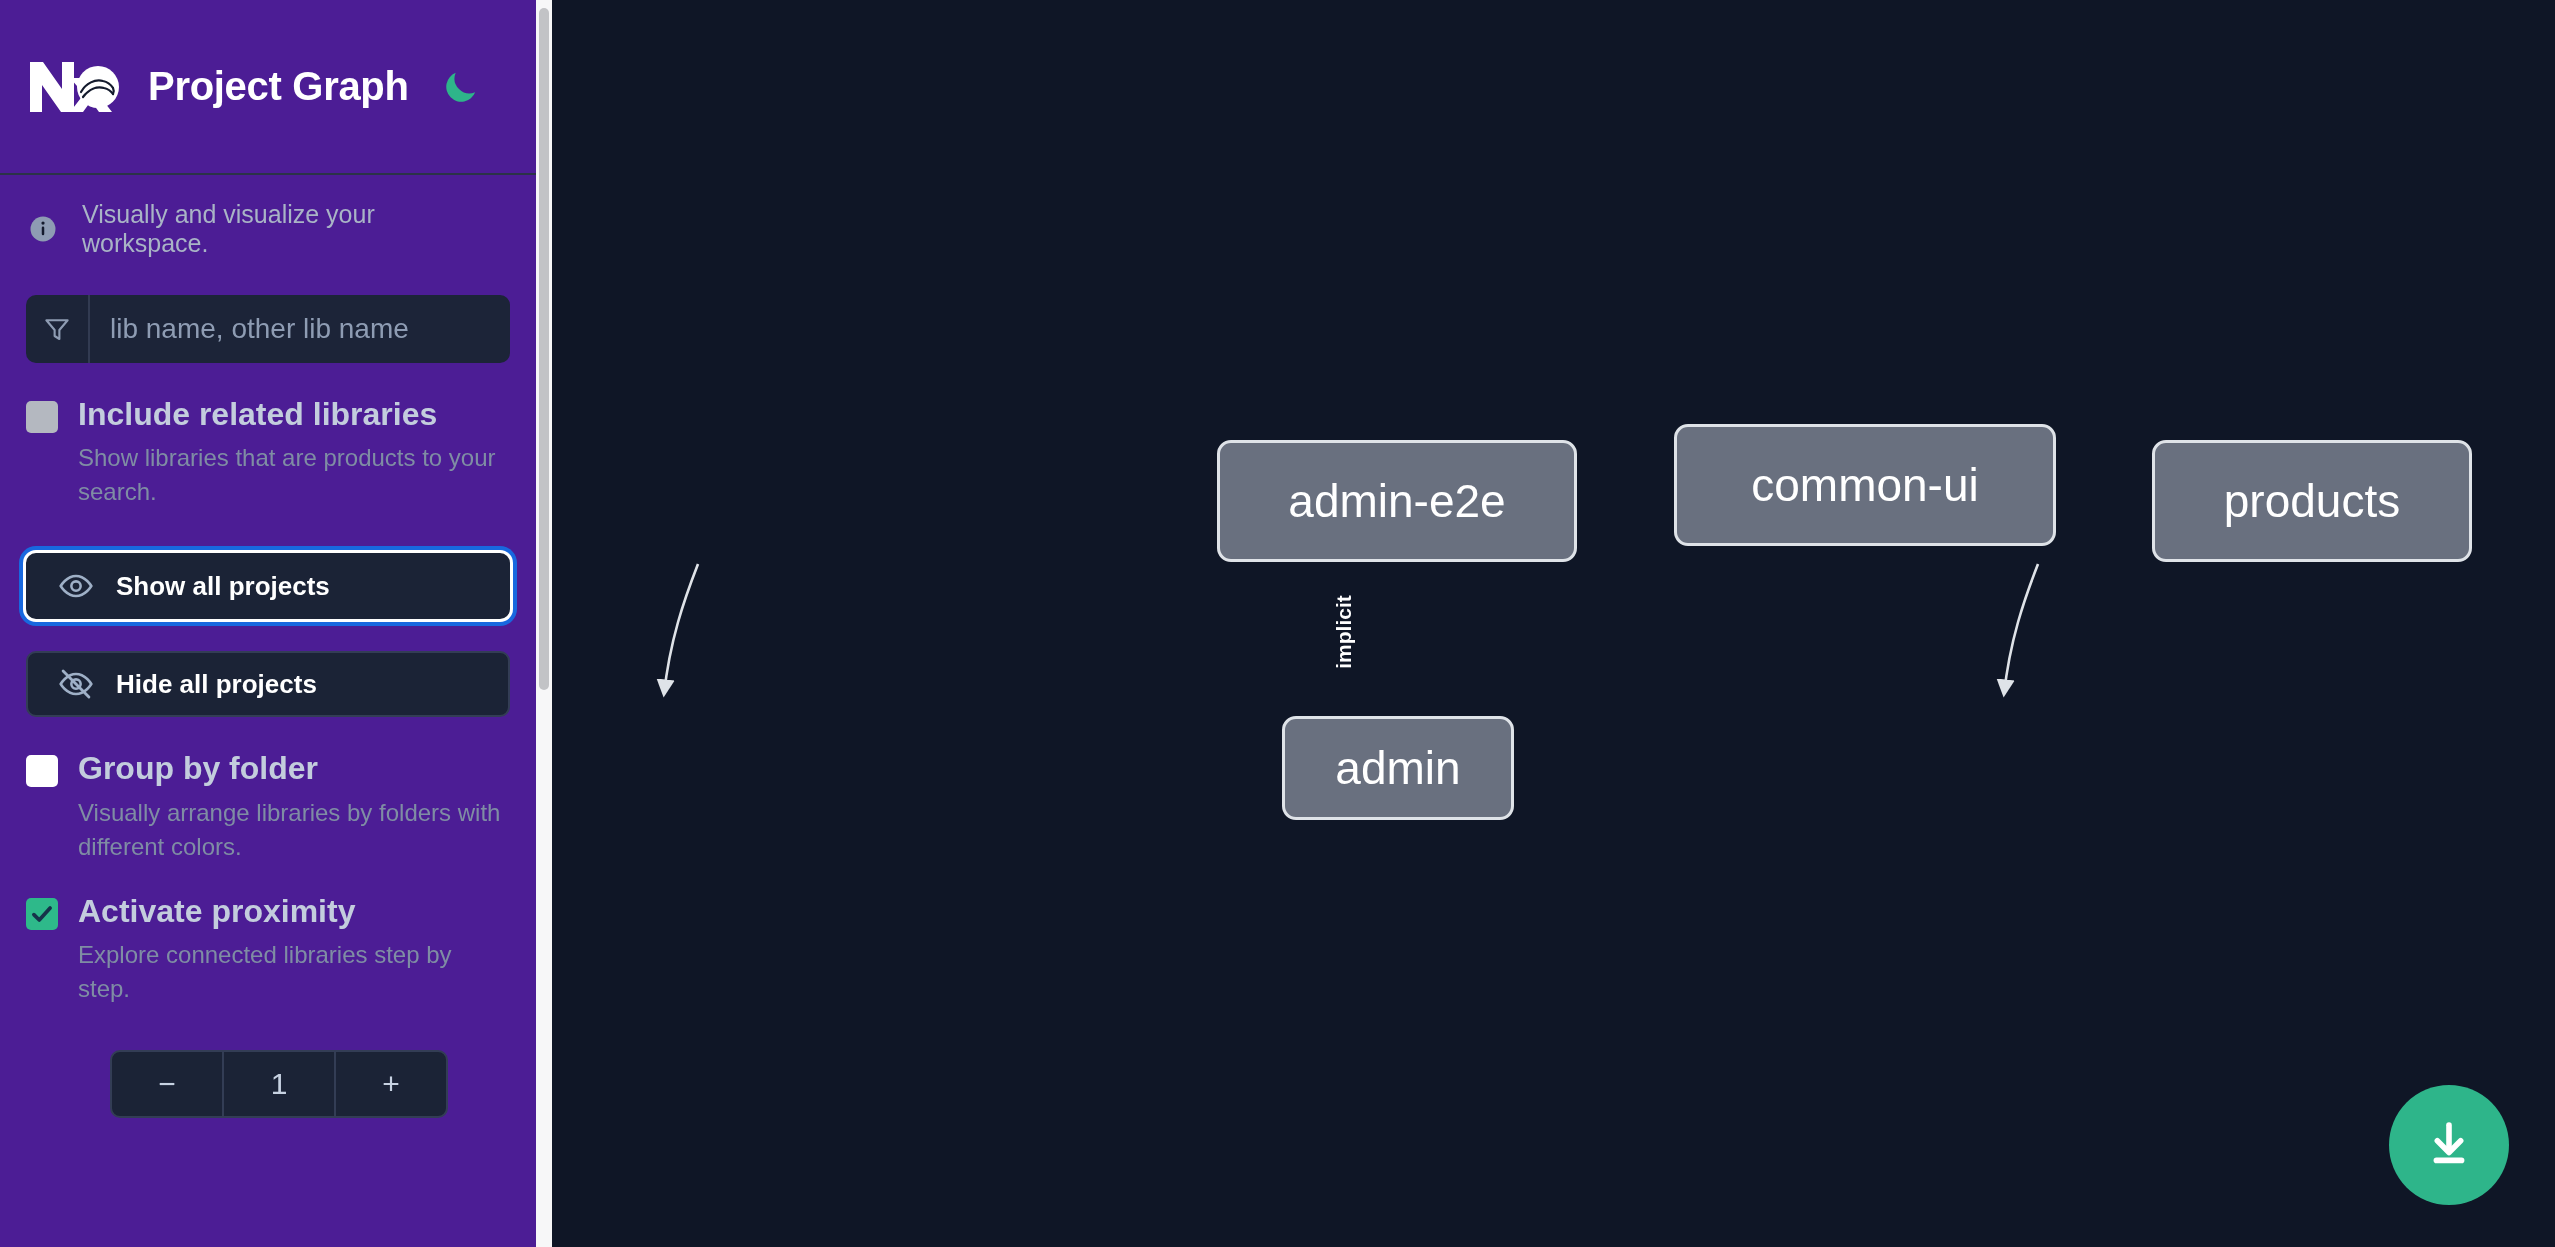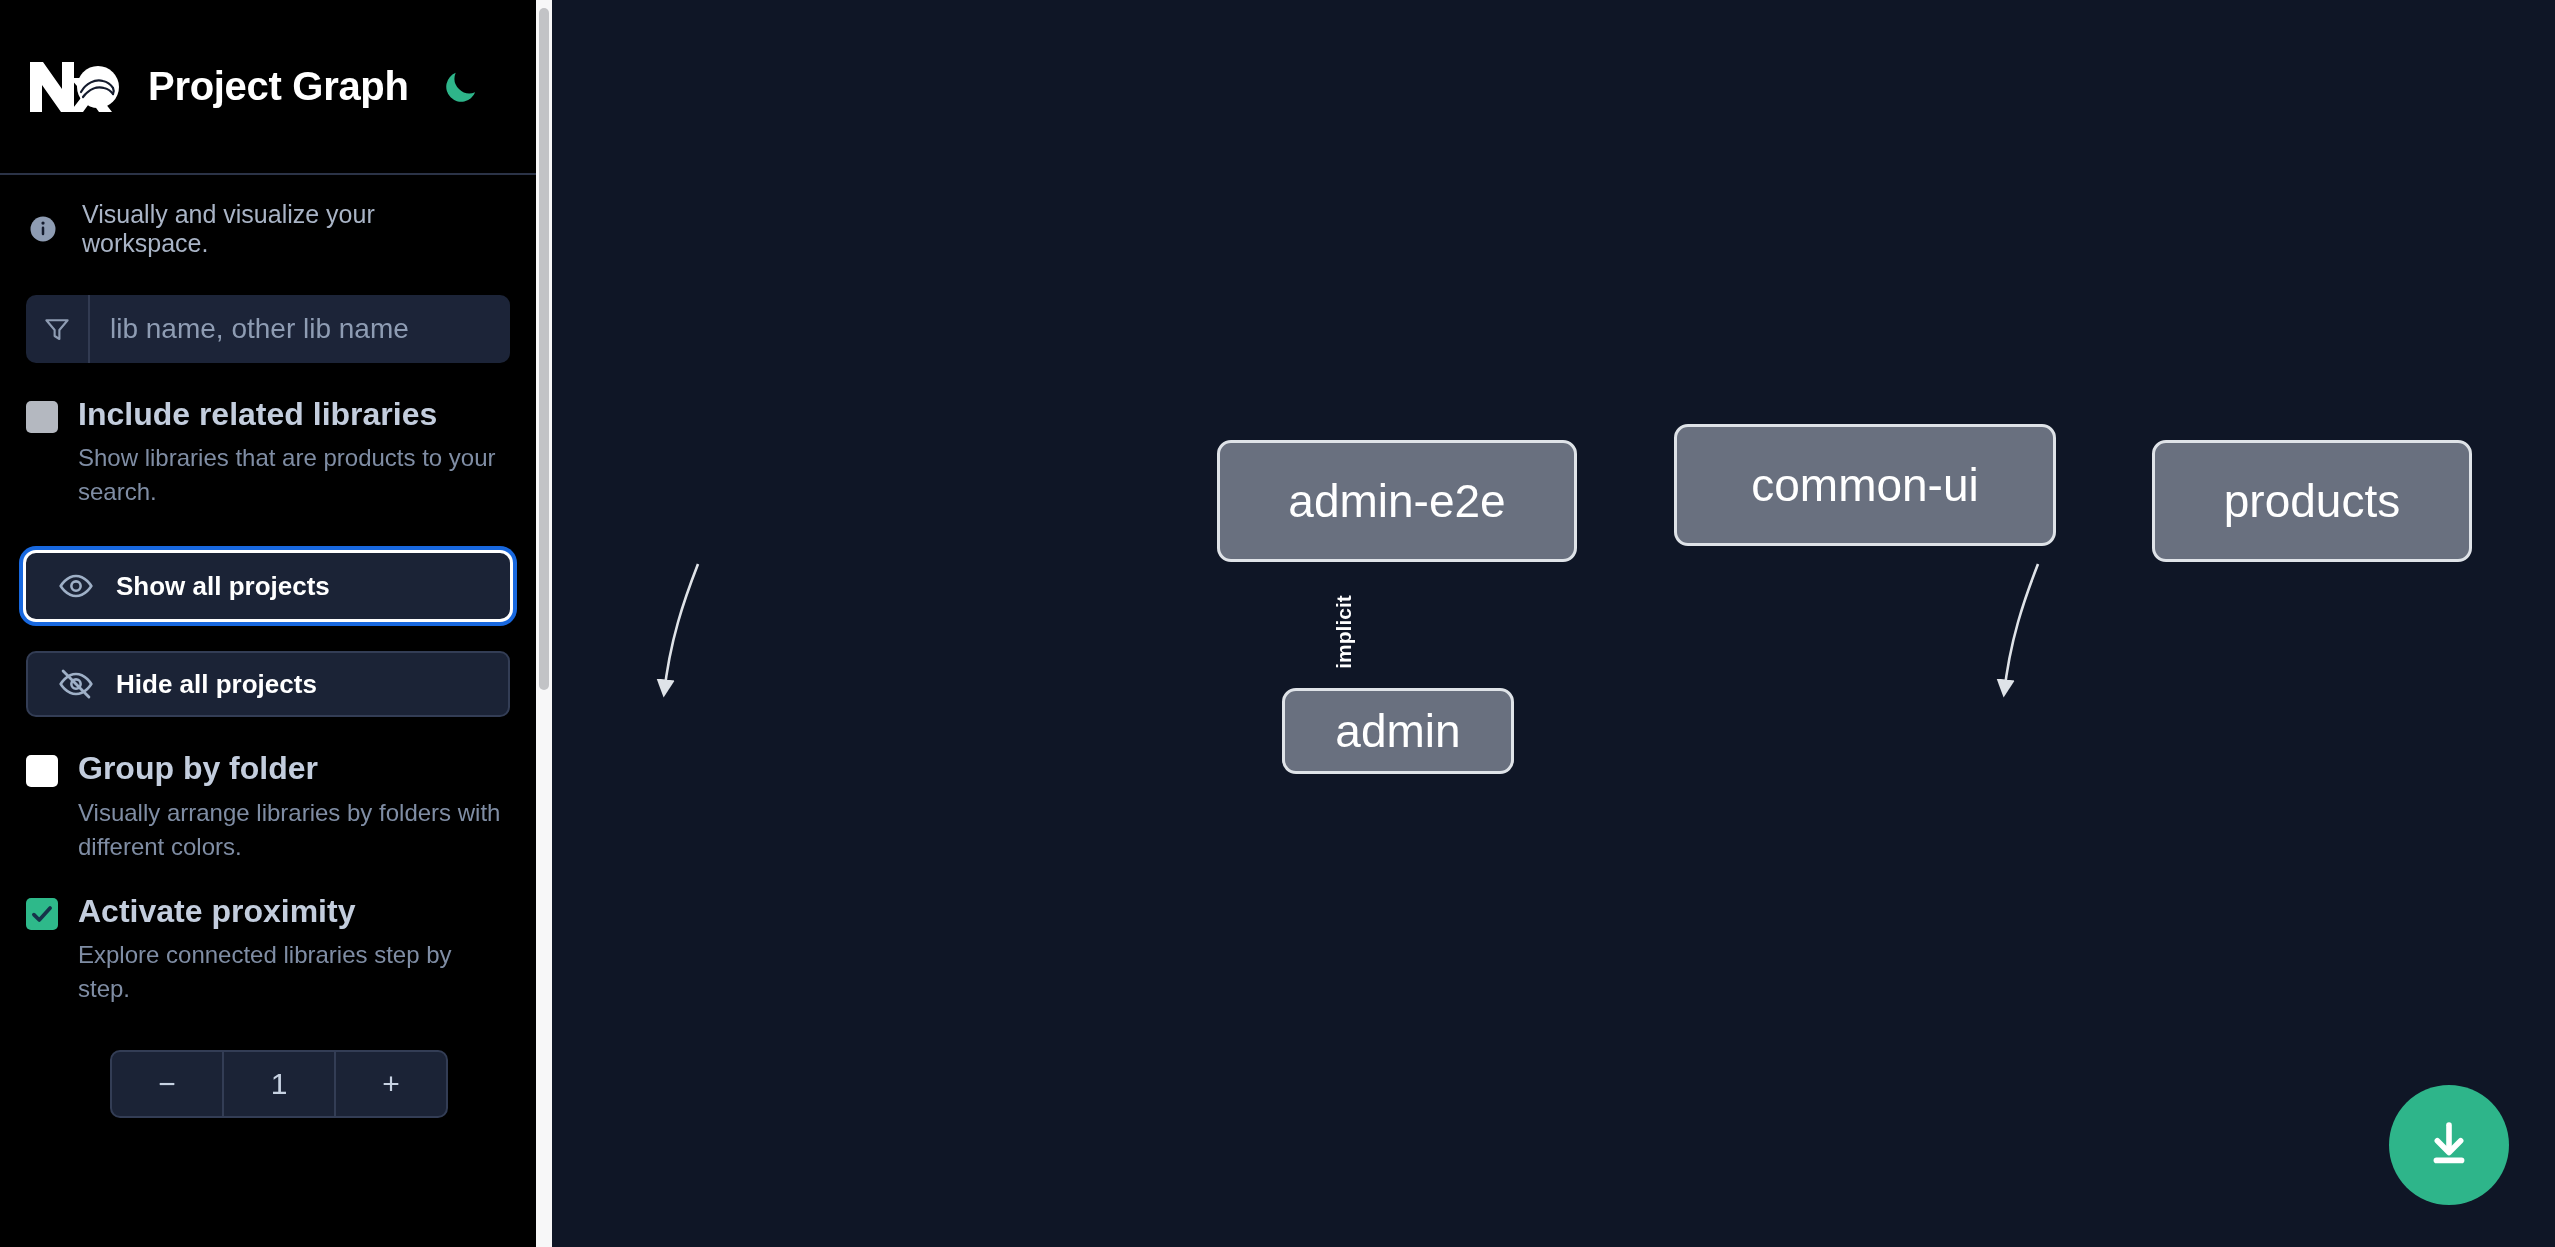--- a/index.html
+++ b/index.html
@@ -21,21 +21,21 @@
     height: 1247px;
     display: flex;
     background: #0f1626;
   }
 
   
   .sidebar {
     position: relative;
     width: 552px;
     height: 1247px;
-    background: #000000;
+    background: #4c1d95;
     flex: 0 0 552px;
     box-sizing: border-box;
     overflow: hidden;
   }
 
   .sidebar-scrollport {
     position: absolute;
     top: 0; left: 0;
     width: 536px;
     height: 1247px;
@@ -400,21 +400,21 @@
 
       <path d="M146 564 C 132 600, 118 640, 112 694" fill="none" stroke="#dfe3e8" stroke-width="2.6" marker-end="url(#arrow)"></path>
 
       <path d="M1486 564 C 1472 600, 1458 640, 1452 694" fill="none" stroke="#dfe3e8" stroke-width="2.6" marker-end="url(#arrow)"></path>
     </svg>
 
     <div class="node" style="left:665px;top:440px;width:360px;height:122px;">admin-e2e</div>
     <div class="node" style="left:1122px;top:424px;width:382px;height:122px;">common-ui</div>
     <div class="node" style="left:1600px;top:440px;width:320px;height:122px;">products</div>
 
-    <div class="node" style="left:730px;top:688px;width:232px;height:86px;">admin</div>
+    <div class="node" style="left:730px;top:716px;width:232px;height:104px;">admin</div>
 
     <div class="edge-label" style="left:755px;top:620px;">implicit</div>
 
     <div class="fab">
       <span>
         <svg viewBox="0 0 24 24" xmlns="http://www.w3.org/2000/svg">
           <path d="M12 3.5v10.5" stroke="#ffffff" stroke-width="2.4" stroke-linecap="round" fill="none"></path>
           <path d="M7 10.2 12 15.2 17 10.2" stroke="#ffffff" stroke-width="2.4" stroke-linecap="round" stroke-linejoin="round" fill="none"></path>
           <path d="M6.6 18.6h10.8" stroke="#ffffff" stroke-width="2.4" stroke-linecap="round" fill="none"></path>
         </svg>

